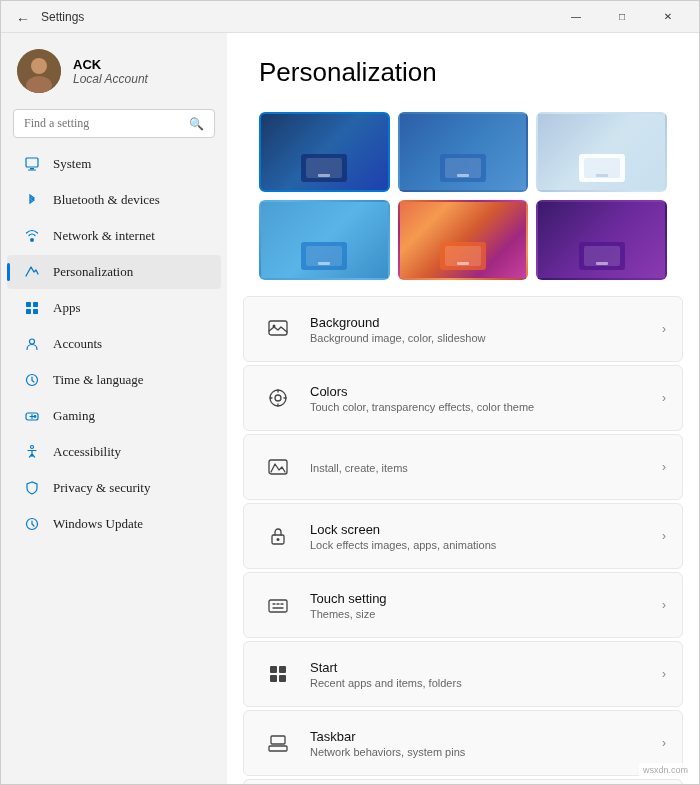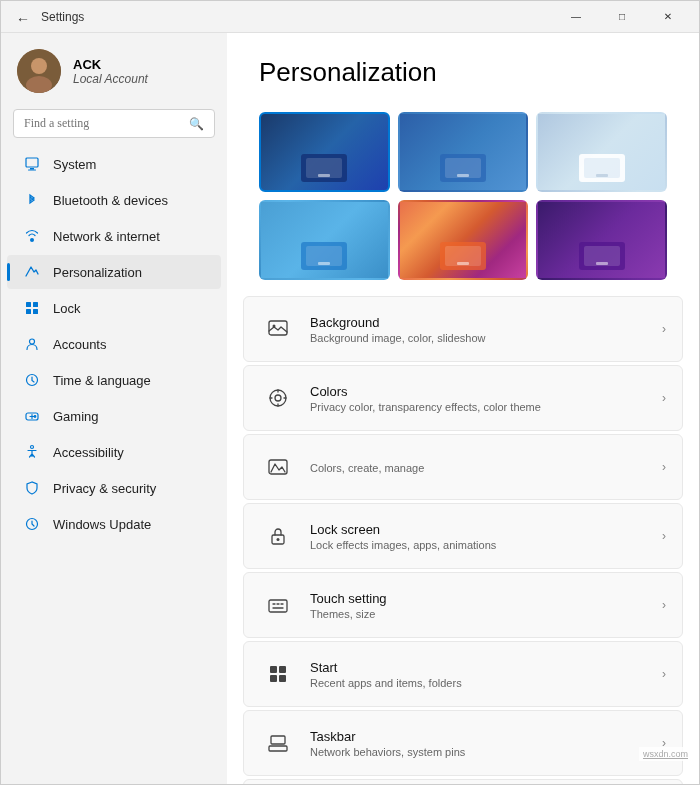--- a/index.html
+++ b/index.html
@@ -107,20 +107,21 @@
     .nav-item {
       display: flex;
       align-items: center;
       padding: 8px 16px;
       gap: 12px;
       cursor: pointer;
       border-radius: 4px;
       margin: 1px 6px;
       color: #222;
       font-size: 13px;
+      font-family: Liberation Serif, serif;
     }
     .nav-item.active {
       background: #e8e8e8;
       font-weight: 500;
     }
     .nav-item-container {
       position: relative;
     }
     .nav-icon {
       width: 18px; height: 18px;
@@ -197,27 +198,26 @@
       margin-right: 14px;
       color: #444;
     }
     .settings-item-icon svg { width: 22px; height: 22px; }
     .settings-item-text { flex: 1; }
     .settings-item-title { font-size: 13px; font-weight: 500; color: #111; }
     .settings-item-desc { font-size: 11px; color: #666; margin-top: 2px; }
     .settings-item-chevron { color: #888; font-size: 12px; }
     .watermark {
       position: fixed;
-      bottom: 24px;
+      bottom: 8px;
       right: 8px;
       font-size: 9px;
       color: #aaa;
       background: rgba(255,255,255,0.8);
       padding: 2px 4px;
-      text-decoration: underline;
     }
     .nav-active-bar {
       position: absolute;
       left: 6px;
       top: 50%;
       transform: translateY(-50%);
       width: 3px;
       height: 18px;
       background: #0078d4;
       border-radius: 2px;
@@ -315,21 +315,21 @@
       <div class="nav-item-container">
         <div class="nav-item">
           <span class="nav-icon">
             <svg viewBox="0 0 16 16" fill="#0078d4">
                 <rect x="2" y="2" width="5" height="5" rx="0.5"></rect>
                 <rect x="9" y="2" width="5" height="5" rx="0.5"></rect>
                 <rect x="2" y="9" width="5" height="5" rx="0.5"></rect>
                 <rect x="9" y="9" width="5" height="5" rx="0.5"></rect>
               </svg>
           </span>
-          <span>Lock</span>
+          <span>Apps</span>
         </div>
       </div>
 
       <div class="nav-item-container">
         <div class="nav-item">
           <span class="nav-icon">
             <svg viewBox="0 0 16 16" fill="none" stroke="#0078d4" stroke-width="1.2">
                 <circle cx="8" cy="5.5" r="2.5"></circle>
                 <path d="M3 13.5c0-2.8 2.2-5 5-5s5 2.2 5 5" stroke-linecap="round"></path>
               </svg>
@@ -476,34 +476,34 @@
         <div class="settings-item">
           <div class="settings-item-icon">
             <svg viewBox="0 0 22 22" fill="none" stroke="#444" stroke-width="1.3">
                 <circle cx="11" cy="11" r="8"></circle>
                 <circle cx="11" cy="11" r="3"></circle>
                 <path d="M11 3v2M11 17v2M3 11h2M17 11h2" stroke-linecap="round"></path>
               </svg>
           </div>
           <div class="settings-item-text">
             <div class="settings-item-title">Colors</div>
-            <div class="settings-item-desc">Privacy color, transparency effects, color theme</div>
+            <div class="settings-item-desc">Touch color, transparency effects, color theme</div>
           </div>
           <span class="settings-item-chevron">›</span>
         </div>
 
         <div class="settings-item">
           <div class="settings-item-icon">
             <svg viewBox="0 0 22 22" fill="none" stroke="#444" stroke-width="1.3">
                 <path d="M4 16L8 8l4 6 3-3 3 5" stroke-linecap="round" stroke-linejoin="round"></path>
                 <rect x="2" y="4" width="18" height="14" rx="2"></rect>
               </svg>
           </div>
           <div class="settings-item-text">
-            <div class="settings-item-desc">Colors, create, manage</div>
+            <div class="settings-item-desc">Install, create, items</div>
           </div>
           <span class="settings-item-chevron">›</span>
         </div>
 
         <div class="settings-item">
           <div class="settings-item-icon">
             <svg viewBox="0 0 22 22" fill="none" stroke="#444" stroke-width="1.3">
                 <rect x="5" y="10" width="12" height="9" rx="1.5"></rect>
                 <path d="M8 10V7a3 3 0 016 0v3" stroke-linecap="round"></path>
                 <circle cx="11" cy="14.5" r="1.5" fill="#444" stroke="none"></circle>

